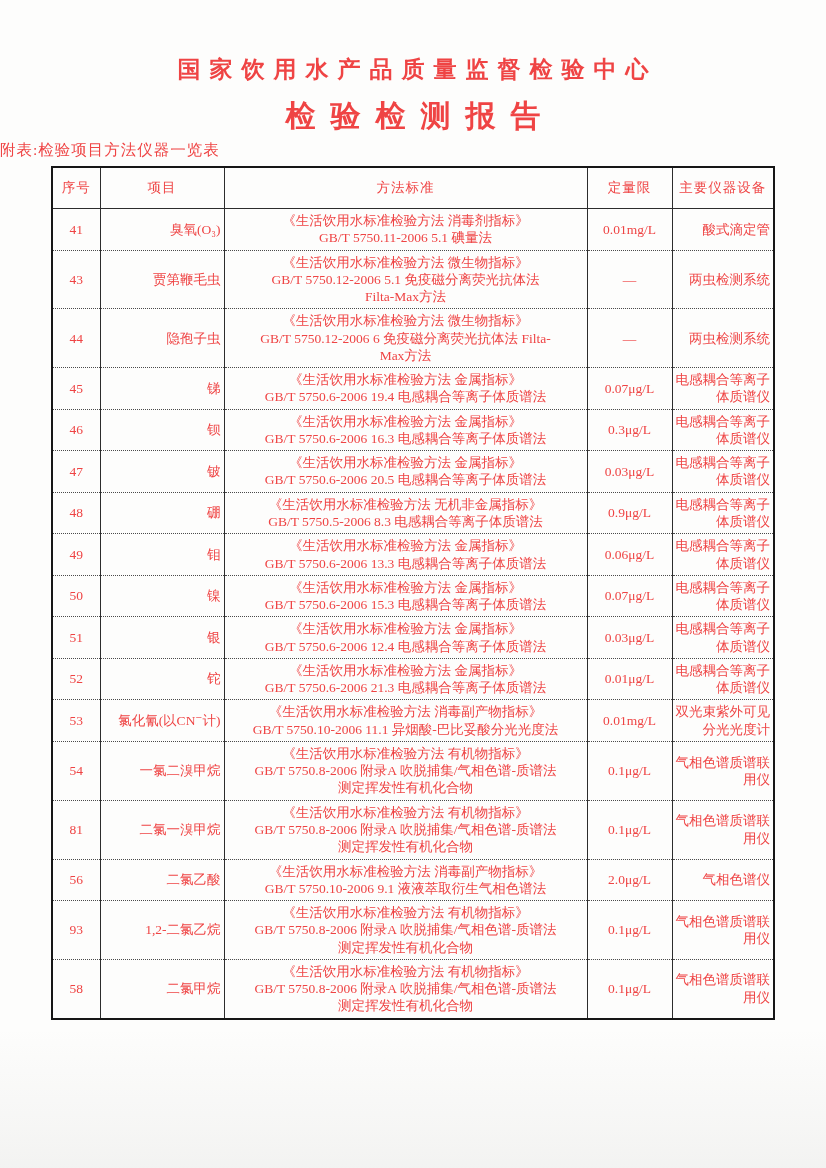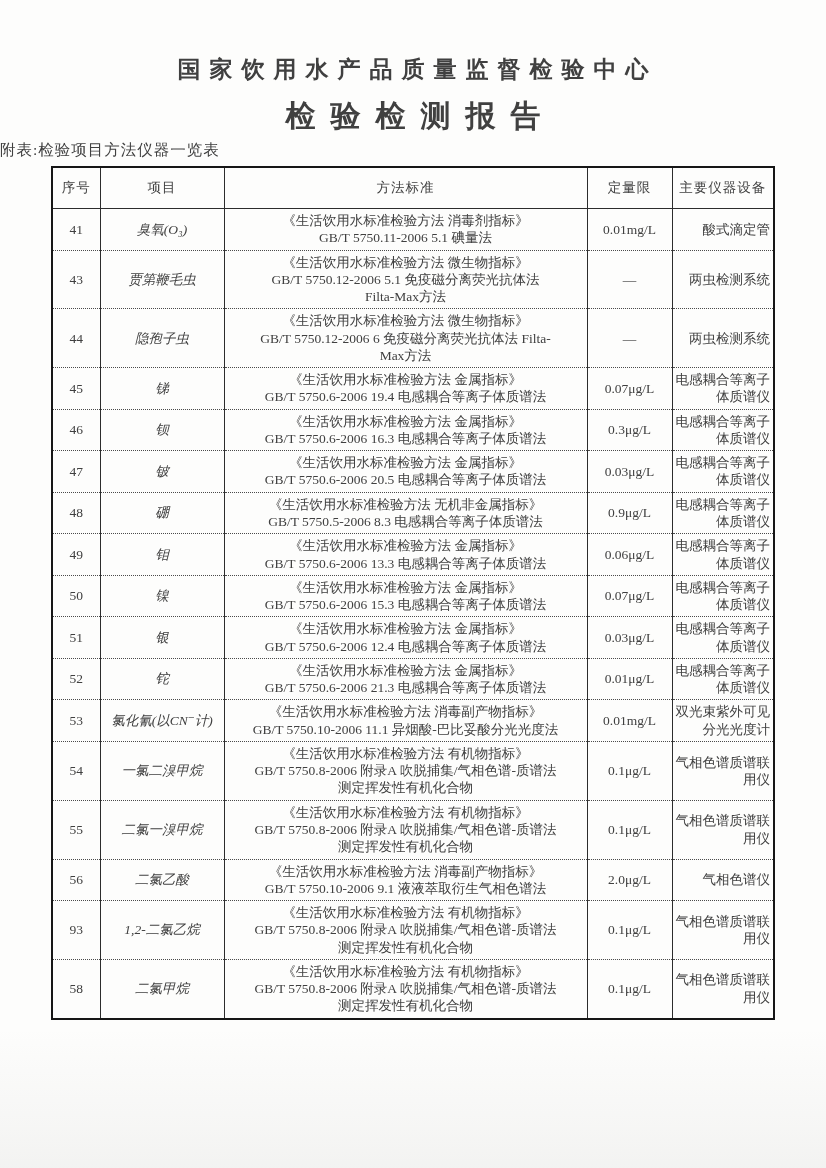--- a/index.html
+++ b/index.html
@@ -7,21 +7,21 @@
     padding: 0;
     background: #ffffff;
   }
   .page {
     position: relative;
     width: 826px;
     height: 1168px;
     margin: 0 auto;
     box-sizing: border-box;
     background: #fdfdfc;
-    color: #404040;
+    color: #ef4444;
     font-family: "Liberation Serif", "DejaVu Serif", serif;
     padding-top: 54px;
     overflow: hidden;
   }
   
   .page::after {
     content: "";
     position: absolute;
     left: 0; right: 0; bottom: 0;
     height: 140px;
@@ -84,24 +84,23 @@
     border-bottom: 1.6px solid #2c2c2c;
     letter-spacing: 1px;
   }
   table.methods tbody tr + tr td {
     border-top: 1.3px dotted #4a4a4a;
   }
   td.c-no {
     text-align: center;
   }
   td.c-item {
-    text-align: center;
+    text-align: right;
     padding-left: 9px;
     padding-right: 4px;
-    font-style: italic;
   }
   td.c-method {
     text-align: center;
     white-space: pre-line;
     padding-top: 4px;
     padding-bottom: 4px;
   }
   td.c-limit {
     text-align: center;
   }
@@ -242,21 +241,21 @@
         <tr>
           <td class="c-no">54</td>
           <td class="c-item">一氯二溴甲烷</td>
           <td class="c-method">《生活饮用水标准检验方法 有机物指标》
 GB/T 5750.8-2006 附录A 吹脱捕集/气相色谱-质谱法
 测定挥发性有机化合物</td>
           <td class="c-limit">0.1μg/L</td>
           <td class="c-instrument">气相色谱质谱联用仪</td>
         </tr>
         <tr>
-          <td class="c-no">55</td>
+          <td class="c-no">81</td>
           <td class="c-item">二氯一溴甲烷</td>
           <td class="c-method">《生活饮用水标准检验方法 有机物指标》
 GB/T 5750.8-2006 附录A 吹脱捕集/气相色谱-质谱法
 测定挥发性有机化合物</td>
           <td class="c-limit">0.1μg/L</td>
           <td class="c-instrument">气相色谱质谱联用仪</td>
         </tr>
         <tr>
           <td class="c-no">56</td>
           <td class="c-item">二氯乙酸</td>

